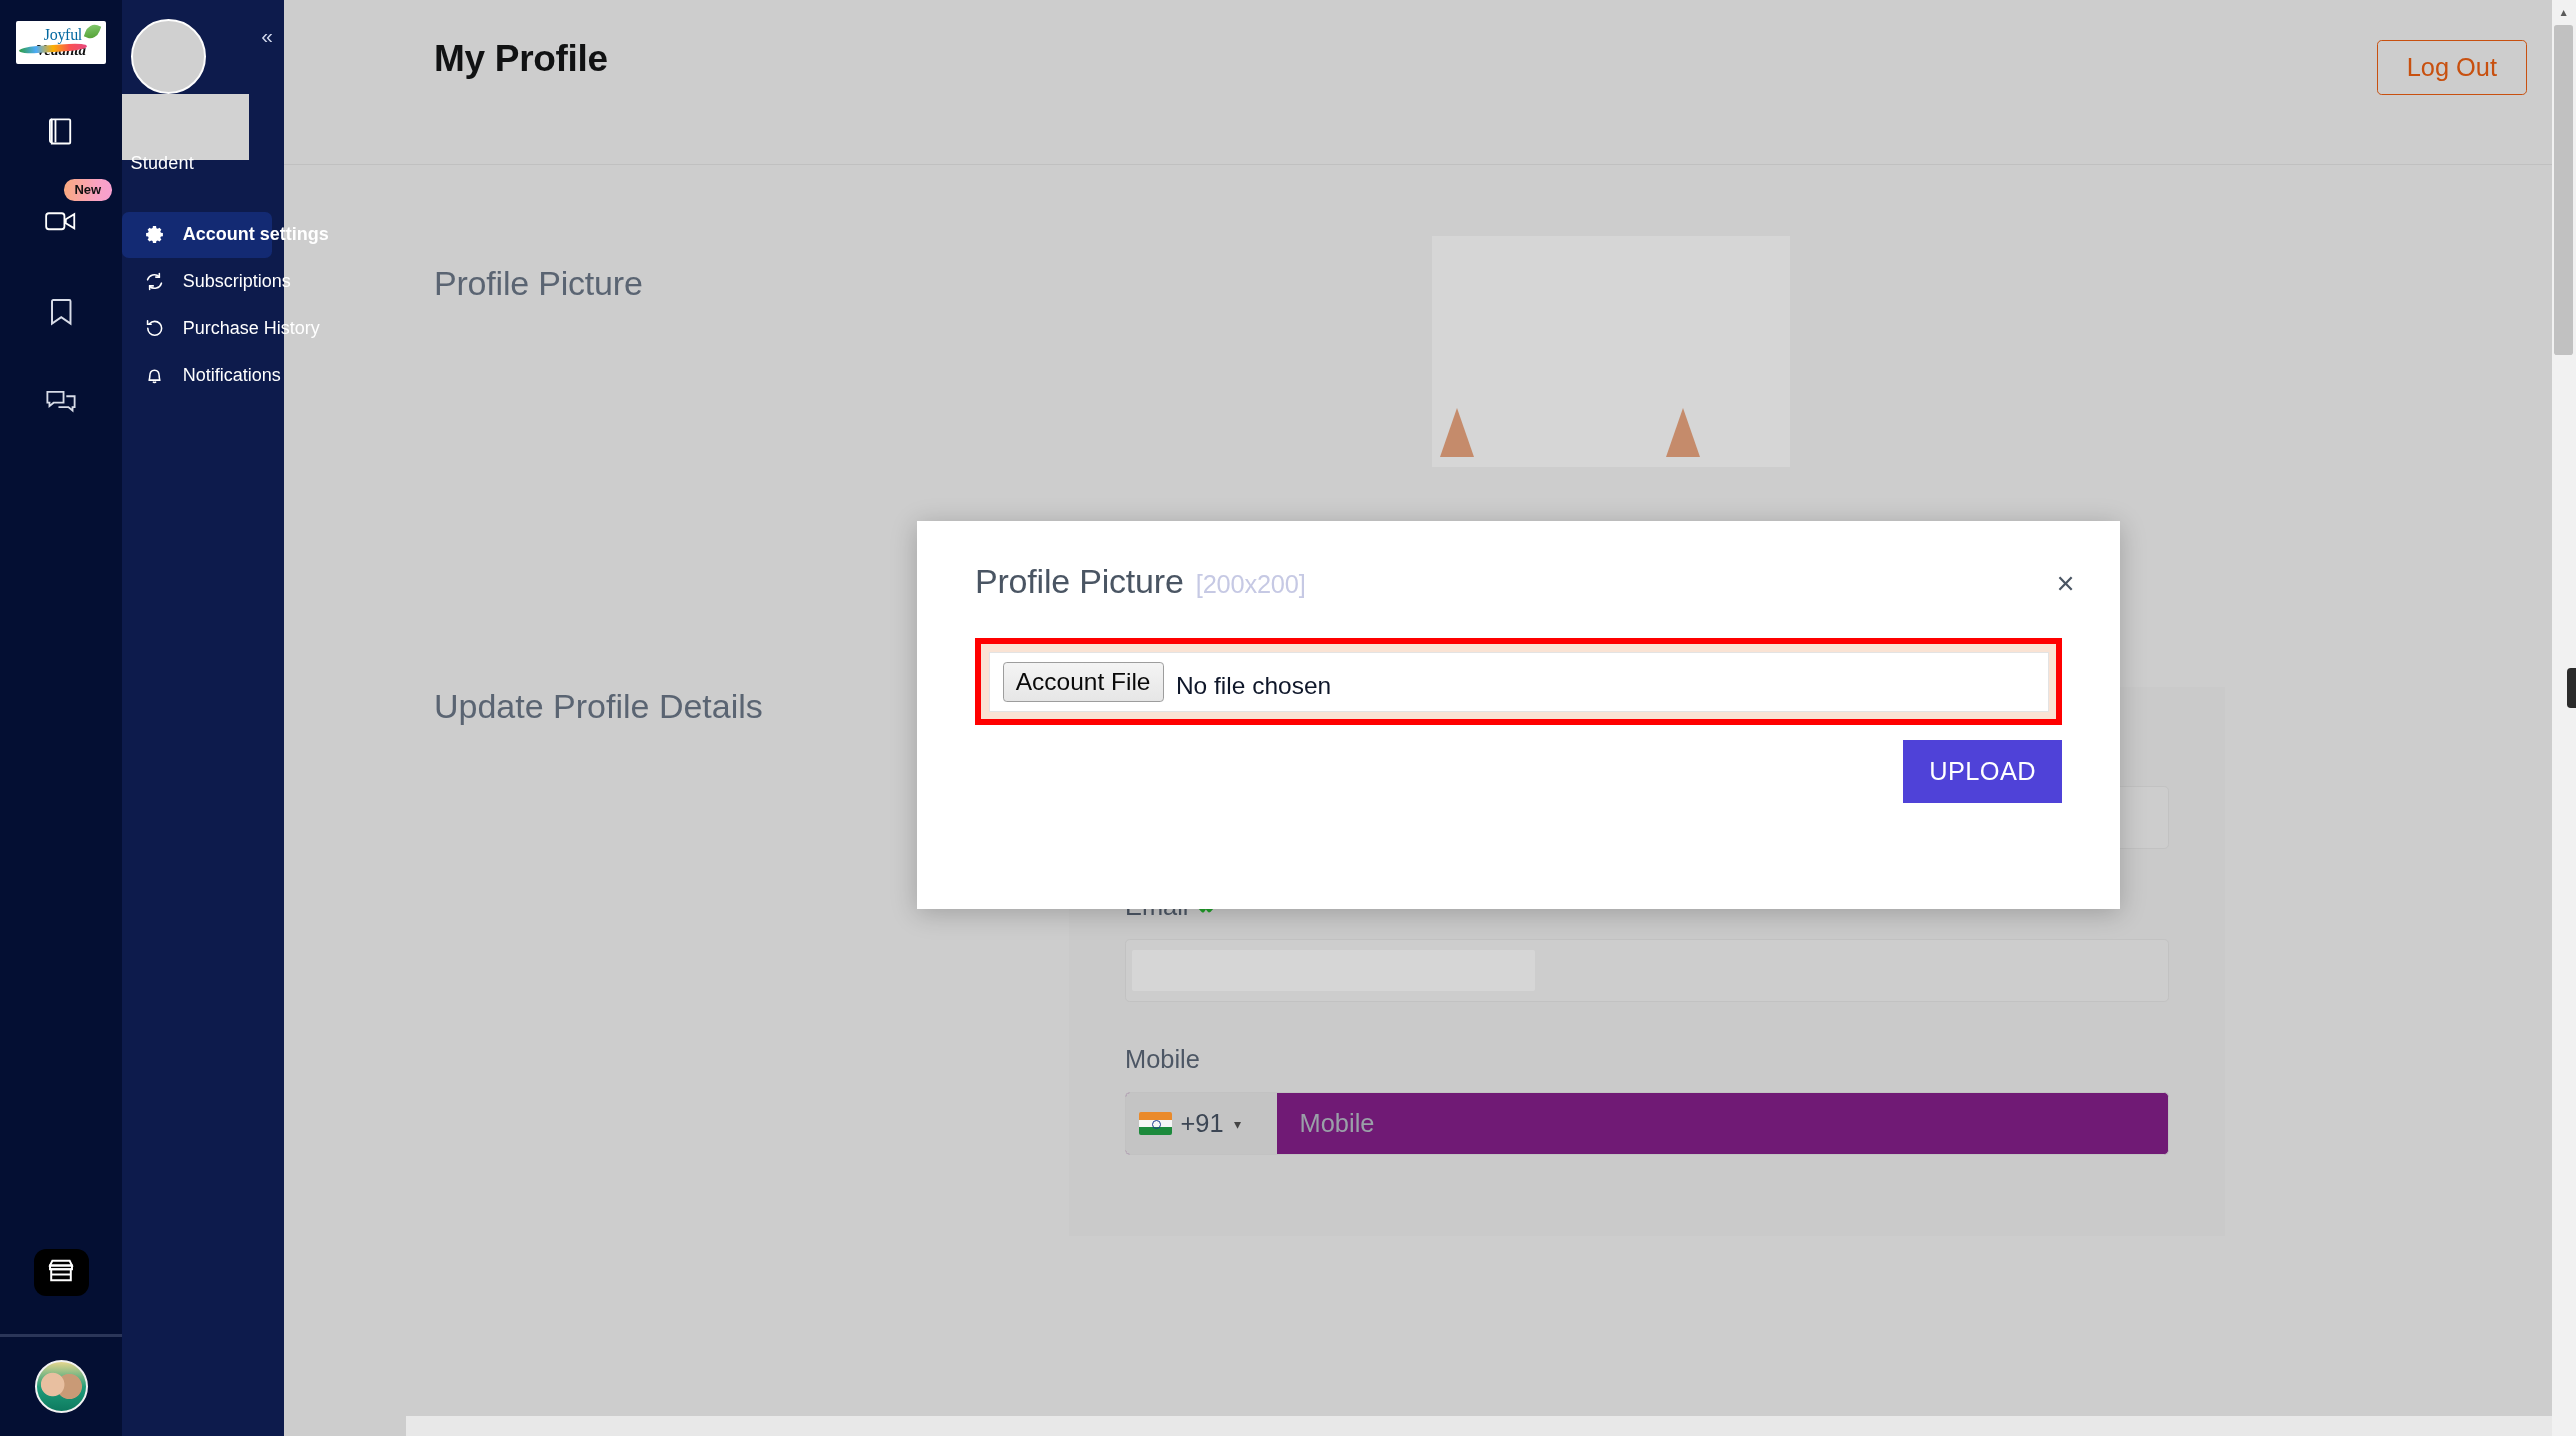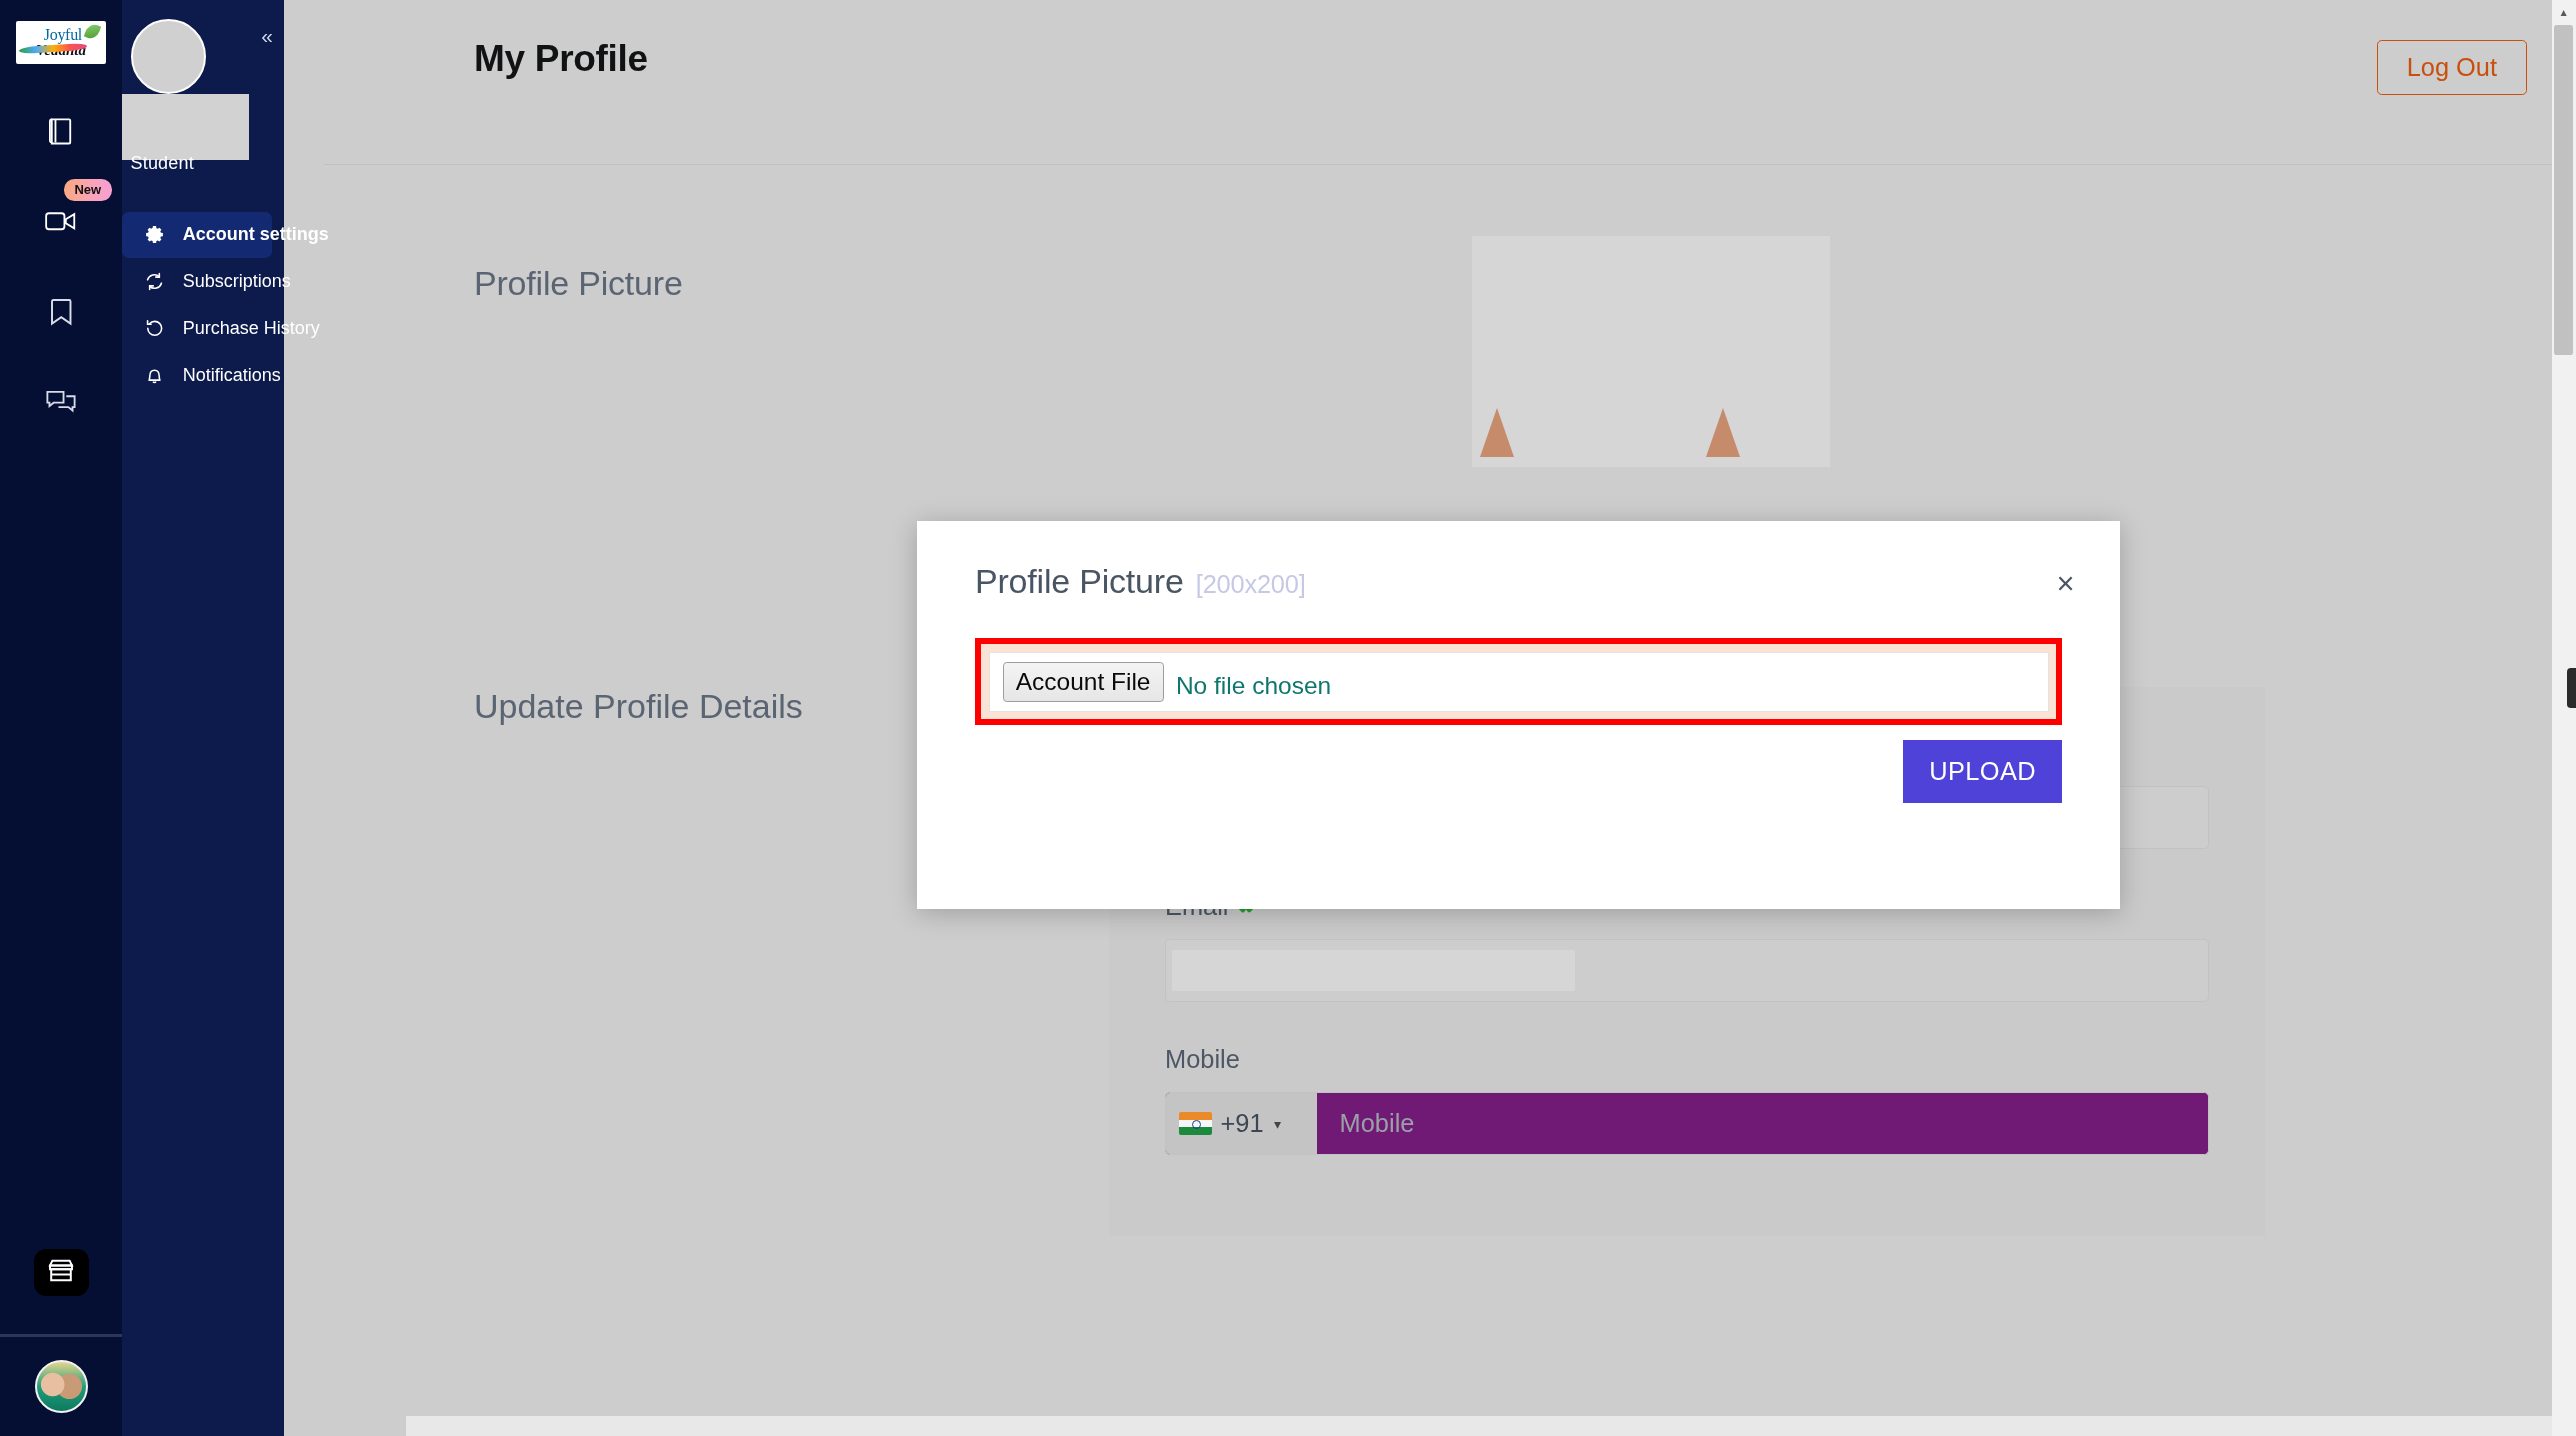--- a/index.html
+++ b/index.html
@@ -122,21 +122,21 @@
     border-radius: 6.6px;
     margin-right: 12.2px;
     font-weight: bold;
   }
   .nav-item .nav-ico { width: 21px; display: flex; align-items: center; justify-content: center; }
   .nav-item .nav-txt { white-space: nowrap; }
 
   
   .main {
     flex: 1; height: 1437px; position: relative;
-    background: #cdcdcd; overflow: hidden; padding-left: 40px;
+    background: #cdcdcd; overflow: hidden;
   }
   .topbar {
     height: 165px; width: 100%;
     background: #cdcdcd;
     border-bottom: 1.9px solid #c0c0c0;
     display: flex; align-items: flex-start; justify-content: space-between;
     padding: 38px 49px 0 150px;
   }
   .page-title {
     font-size: 37px; font-weight: bold; color: #111213;
@@ -279,21 +279,21 @@
     height: 60px; display: flex; align-items: center; gap: 0;
     padding-left: 13px;
   }
   .choose-file-btn {
     background: linear-gradient(180deg,#f4f4f4,#e6e6e6);
     border: 0.9px solid #9d9d9d; border-radius: 3.8px;
     font-size: 24.5px; color: #0a0a0a; padding: 5.6px 12.2px;
     cursor: pointer; font-family: "Liberation Sans", sans-serif;
     line-height: 1.12;
   }
-  .no-file-text { font-size: 24.5px; color: #0f766e; padding-left: 12.2px; margin-top: 8px; }
+  .no-file-text { font-size: 24.5px; color: #0f172a; padding-left: 12.2px; margin-top: 8px; }
   .modal-actions {
     display: flex; justify-content: flex-end;
     padding: 15px 58px 0 7px;
   }
   .upload-btn {
     background: #4f42d8; color: #ffffff;
     font-size: 25.4px; letter-spacing: 0.4px;
     border: none; padding: 17px 26px; cursor: pointer;
     font-family: "Liberation Sans", sans-serif;
   }

